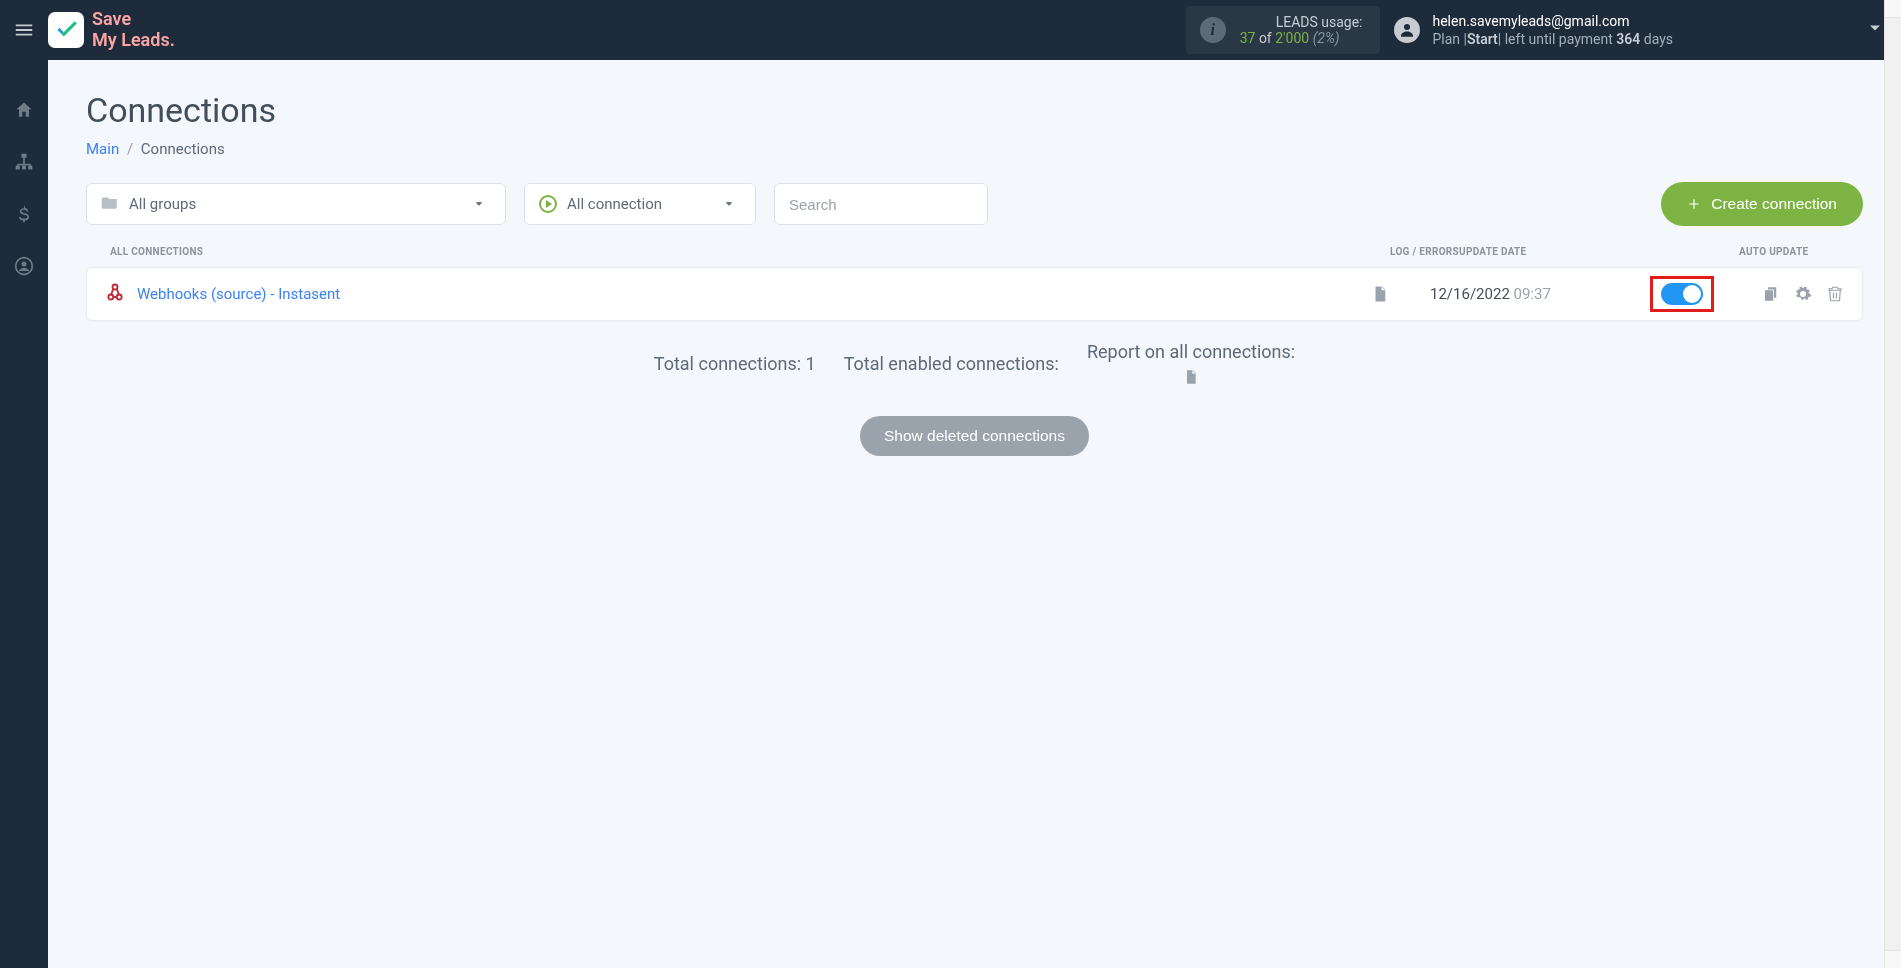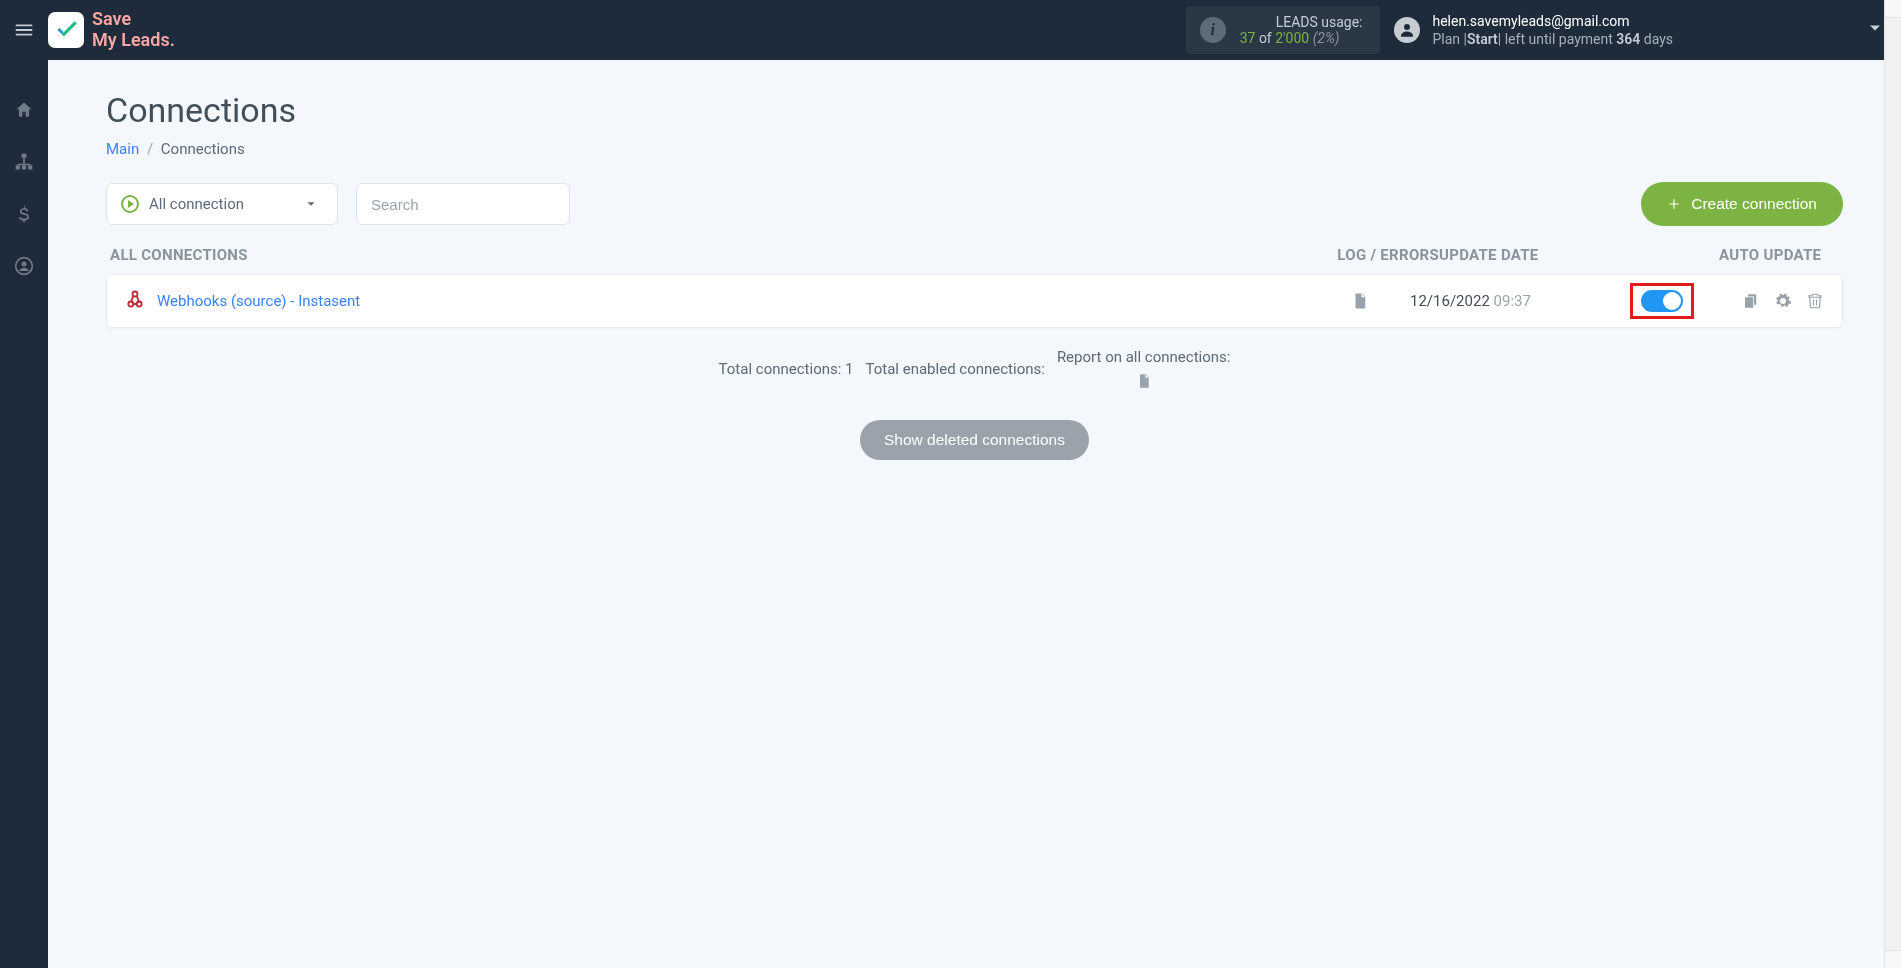--- a/index.html
+++ b/index.html
@@ -31,21 +31,21 @@
   .account-plan .bold { color:#c6ccd2; font-weight:600; }
   .chevron { margin-left:auto; padding-left:180px; }
   .chevron svg { width:20px; height:20px; fill:#c6ccd2; }
 
   
   .leftrail { position:absolute; left:0; top:60px; bottom:0; width:48px; background:#1d2b3a; display:flex; flex-direction:column; align-items:center; padding-top:38px; gap:28px; }
   .rail-item { width:24px; height:24px; display:flex; align-items:center; justify-content:center; cursor:pointer; }
   .rail-item svg { width:20px; height:20px; fill:#6f7b87; }
 
   
-  .main { margin-left:48px; padding:30px 58px; }
+  .main { margin-left:48px; padding:30px 38px; }
   .page-title { font-size:34px; font-weight:400; color:#424f5a; margin-bottom:10px;}
   .breadcrumb { font-size:15px; margin-bottom:24px; }
   .breadcrumb a { color:#3b82f6; text-decoration:none; }
   .breadcrumb .sep { color:#9aa3ab; margin: 0 4px; }
   .breadcrumb .current { color:#5d6a77; }
 
   .filter-row { display:flex; align-items:center; gap:18px; margin-bottom:20px;}
   .select-box { position:relative; height:42px; background:#fff; border:1px solid #dde3e9; border-radius:6px; display:flex; align-items:center; padding:0 40px 0 14px; gap:10px; font-size:15px; color:#5d6a77; cursor:pointer; }
   .select-box.groups { width:420px; }
   .select-box.conn { width:232px; }
@@ -54,21 +54,21 @@
   .folder-ic svg { width:18px; height:16px; fill:#b7bec5; }
   .play-ic { width:18px; height:18px; border-radius:50%; border:2px solid #7cb342; display:flex; align-items:center; justify-content:center;}
   .play-ic::after { content:""; border-left:6px solid #7cb342; border-top:4px solid transparent; border-bottom:4px solid transparent; margin-left:2px;}
   .search-box { width:214px; height:42px; background:#fff; border:1px solid #dde3e9; border-radius:6px; padding:0 14px; font-size:15px; color:#5d6a77; outline:none; }
   .search-box::placeholder { color:#9aa3ab; }
   .filter-spacer { flex:1; }
   .create-btn { height:44px; background:#7cb342; color:#fff; border:none; border-radius:22px; padding:0 26px; font-size:15.5px; font-weight:500; display:flex; align-items:center; gap:10px; cursor:pointer;}
   .create-btn svg { width:14px; height:14px; fill:#fff; }
 
   
-  .table-header { display:flex; align-items:center; font-size:15px; font-weight:700; letter-spacing:.3px; color:#8a949d; padding:0 4px 10px 4px; }
+  .table-header { display:flex; align-items:center; font-size:10px; font-weight:700; letter-spacing:.3px; color:#8a949d; padding:0 4px 10px 4px;margin-left:20px; }
   .col-name { flex:1; }
   .col-log { width:120px; text-align:right; }
   .col-date { width:180px; text-align:left; }
   .col-auto { width:220px; text-align:left; padding-left:100px;}
 
   
   .conn-row { background:#fff; border:1px solid #e7ebef; border-radius:6px; height:54px; display:flex; align-items:center; padding:0 18px; box-shadow:0 1px 2px rgba(0,0,0,0.03);}
   .row-name { flex:1; display:flex; align-items:center; gap:12px; }
   .webhook-ic svg { width:20px; height:20px; }
   .row-link { color:#3b82f6; font-size:15px; text-decoration:none; }
@@ -77,21 +77,21 @@
   .row-date { width:200px; font-size:15px; color:#424f5a; }
   .row-date .time { color:#9aa3ab; }
   .row-auto { width:104px; display:flex; justify-content:center;}
   .toggle-wrap { border:3px solid #e41b1b; padding:4px 8px; }
   .toggle { width:42px; height:22px; border-radius:11px; background:#2196f3; position:relative; cursor:pointer;}
   .toggle::after { content:""; position:absolute; right:2px; top:2px; width:18px; height:18px; border-radius:50%; background:#fff; }
   .row-actions { width:110px; display:flex; justify-content:flex-end; gap:14px; }
   .row-actions svg { width:18px; height:18px; fill:#9aa3ab; cursor:pointer;}
 
   
-  .footer-stats { margin-top:20px; display:flex; justify-content:center; gap:12px; font-size:15px; color:#5d6a77; align-items:center;}
+  .footer-stats { margin-top:20px; display:flex; justify-content:center; gap:28px; font-size:18px; color:#5d6a77; align-items:center;}
   .footer-stats svg { width:16px; height:18px; fill:#9aa3ab; }
   .show-deleted { margin:30px auto 0; display:block; background:#9aa3ab; color:#fff; border:none; border-radius:22px; padding:11px 24px; font-size:15.5px; cursor:pointer;}
 
   
   .rscroll { position:fixed; right:0; top:0; bottom:0; width:17px; background:#f1f1f1; border-left:1px solid #e4e4e4; }
   .rscroll::before { content:""; position:absolute; top:0; left:0; right:0; height:17px; background:#f8f8f8; border-bottom:1px solid #e4e4e4;}
   .rscroll::after { content:""; position:absolute; bottom:0; left:0; right:0; height:17px; background:#f8f8f8; border-top:1px solid #e4e4e4;}
 </style>
 </head>
 <body>
@@ -178,20 +178,31 @@
 
 <div class="main">
   <h1 class="page-title">Connections</h1>
   <div class="breadcrumb">
     <a href="#">Main</a>
     <span class="sep">/</span>
     <span class="current">Connections</span>
   </div>
 
   <div class="filter-row">
+    <div class="select-box groups">
+      <span class="folder-ic"><svg viewBox="0 0 24 20">
+            <path d="M3 4h6l2 2h10v11a2 2 0 0 1-2 2H3a2 2 0 0 1-2-2V6a2 2 0 0 1 2-2z"></path>
+          </svg></span>
+      <span>All groups</span>
+      <span class="select-caret">
+          <svg viewBox="0 0 24 24">
+            <path d="M6 9l6 6 6-6z"></path>
+          </svg>
+        </span>
+    </div>
     <div class="select-box conn">
       <span class="play-ic"></span>
       <span>All connection</span>
       <span class="select-caret">
           <svg viewBox="0 0 24 24">
             <path d="M6 9l6 6 6-6z"></path>
           </svg>
         </span>
     </div>
     <input class="search-box" placeholder="Search" style="">

